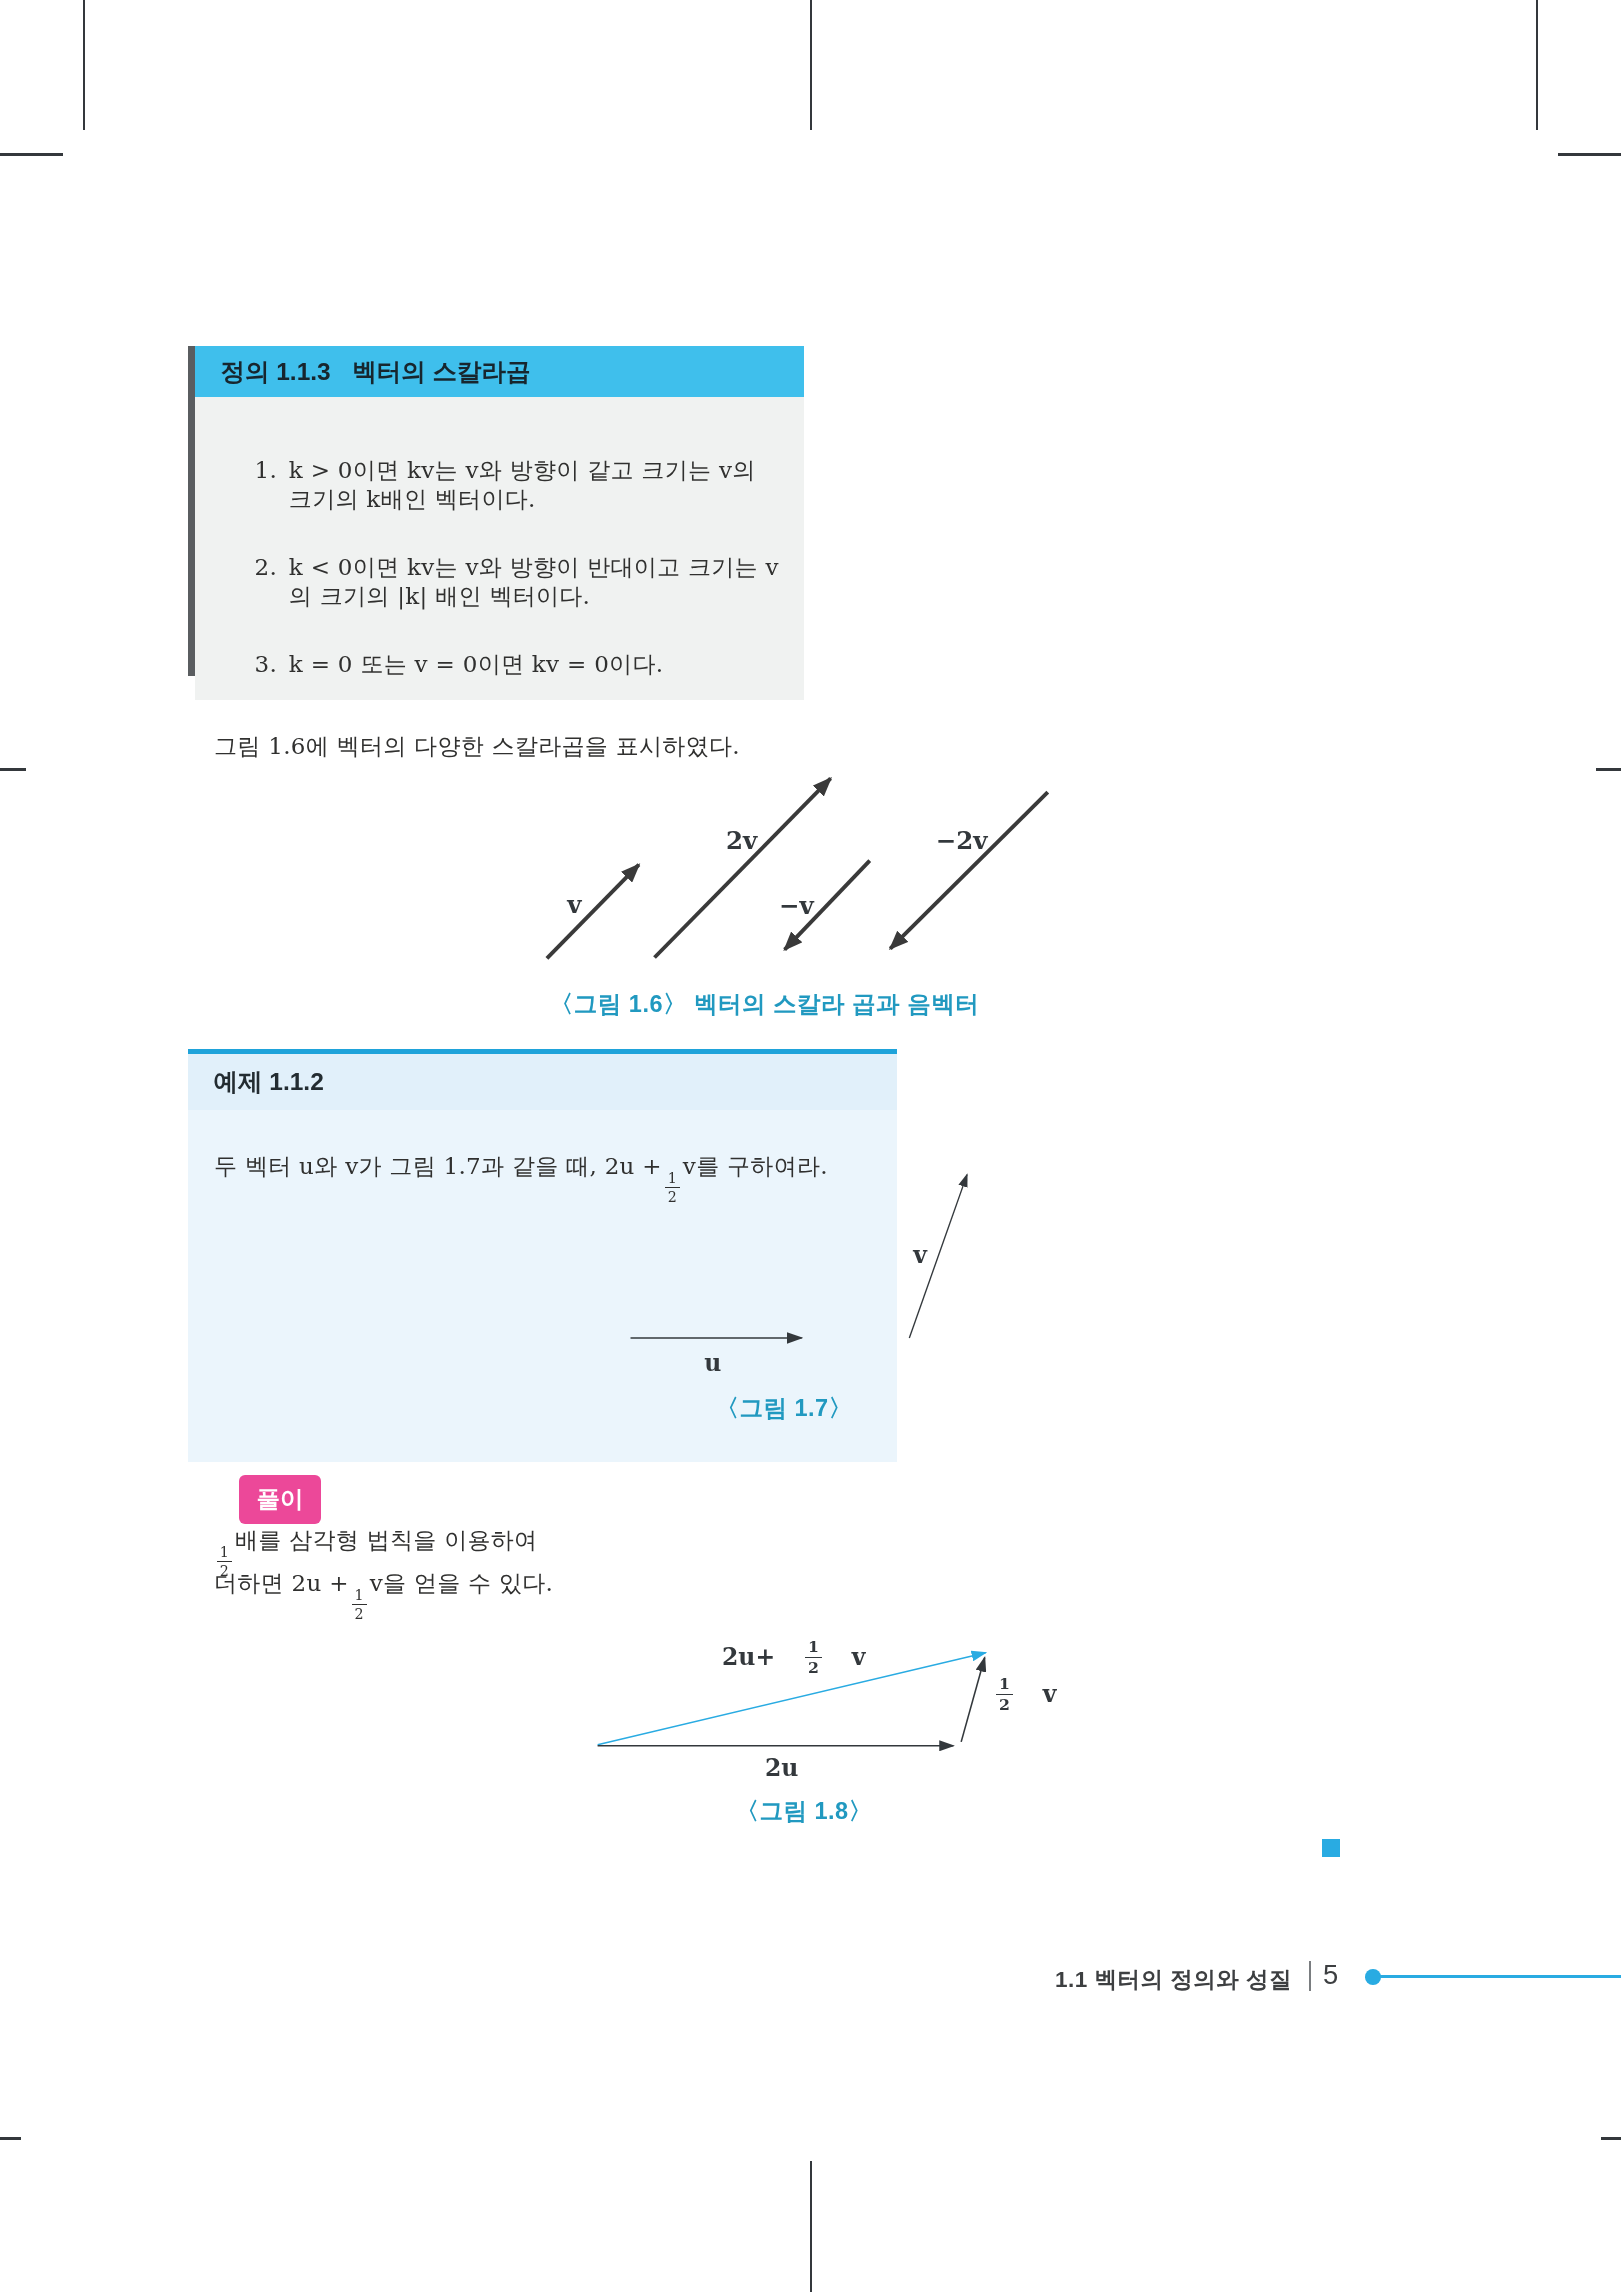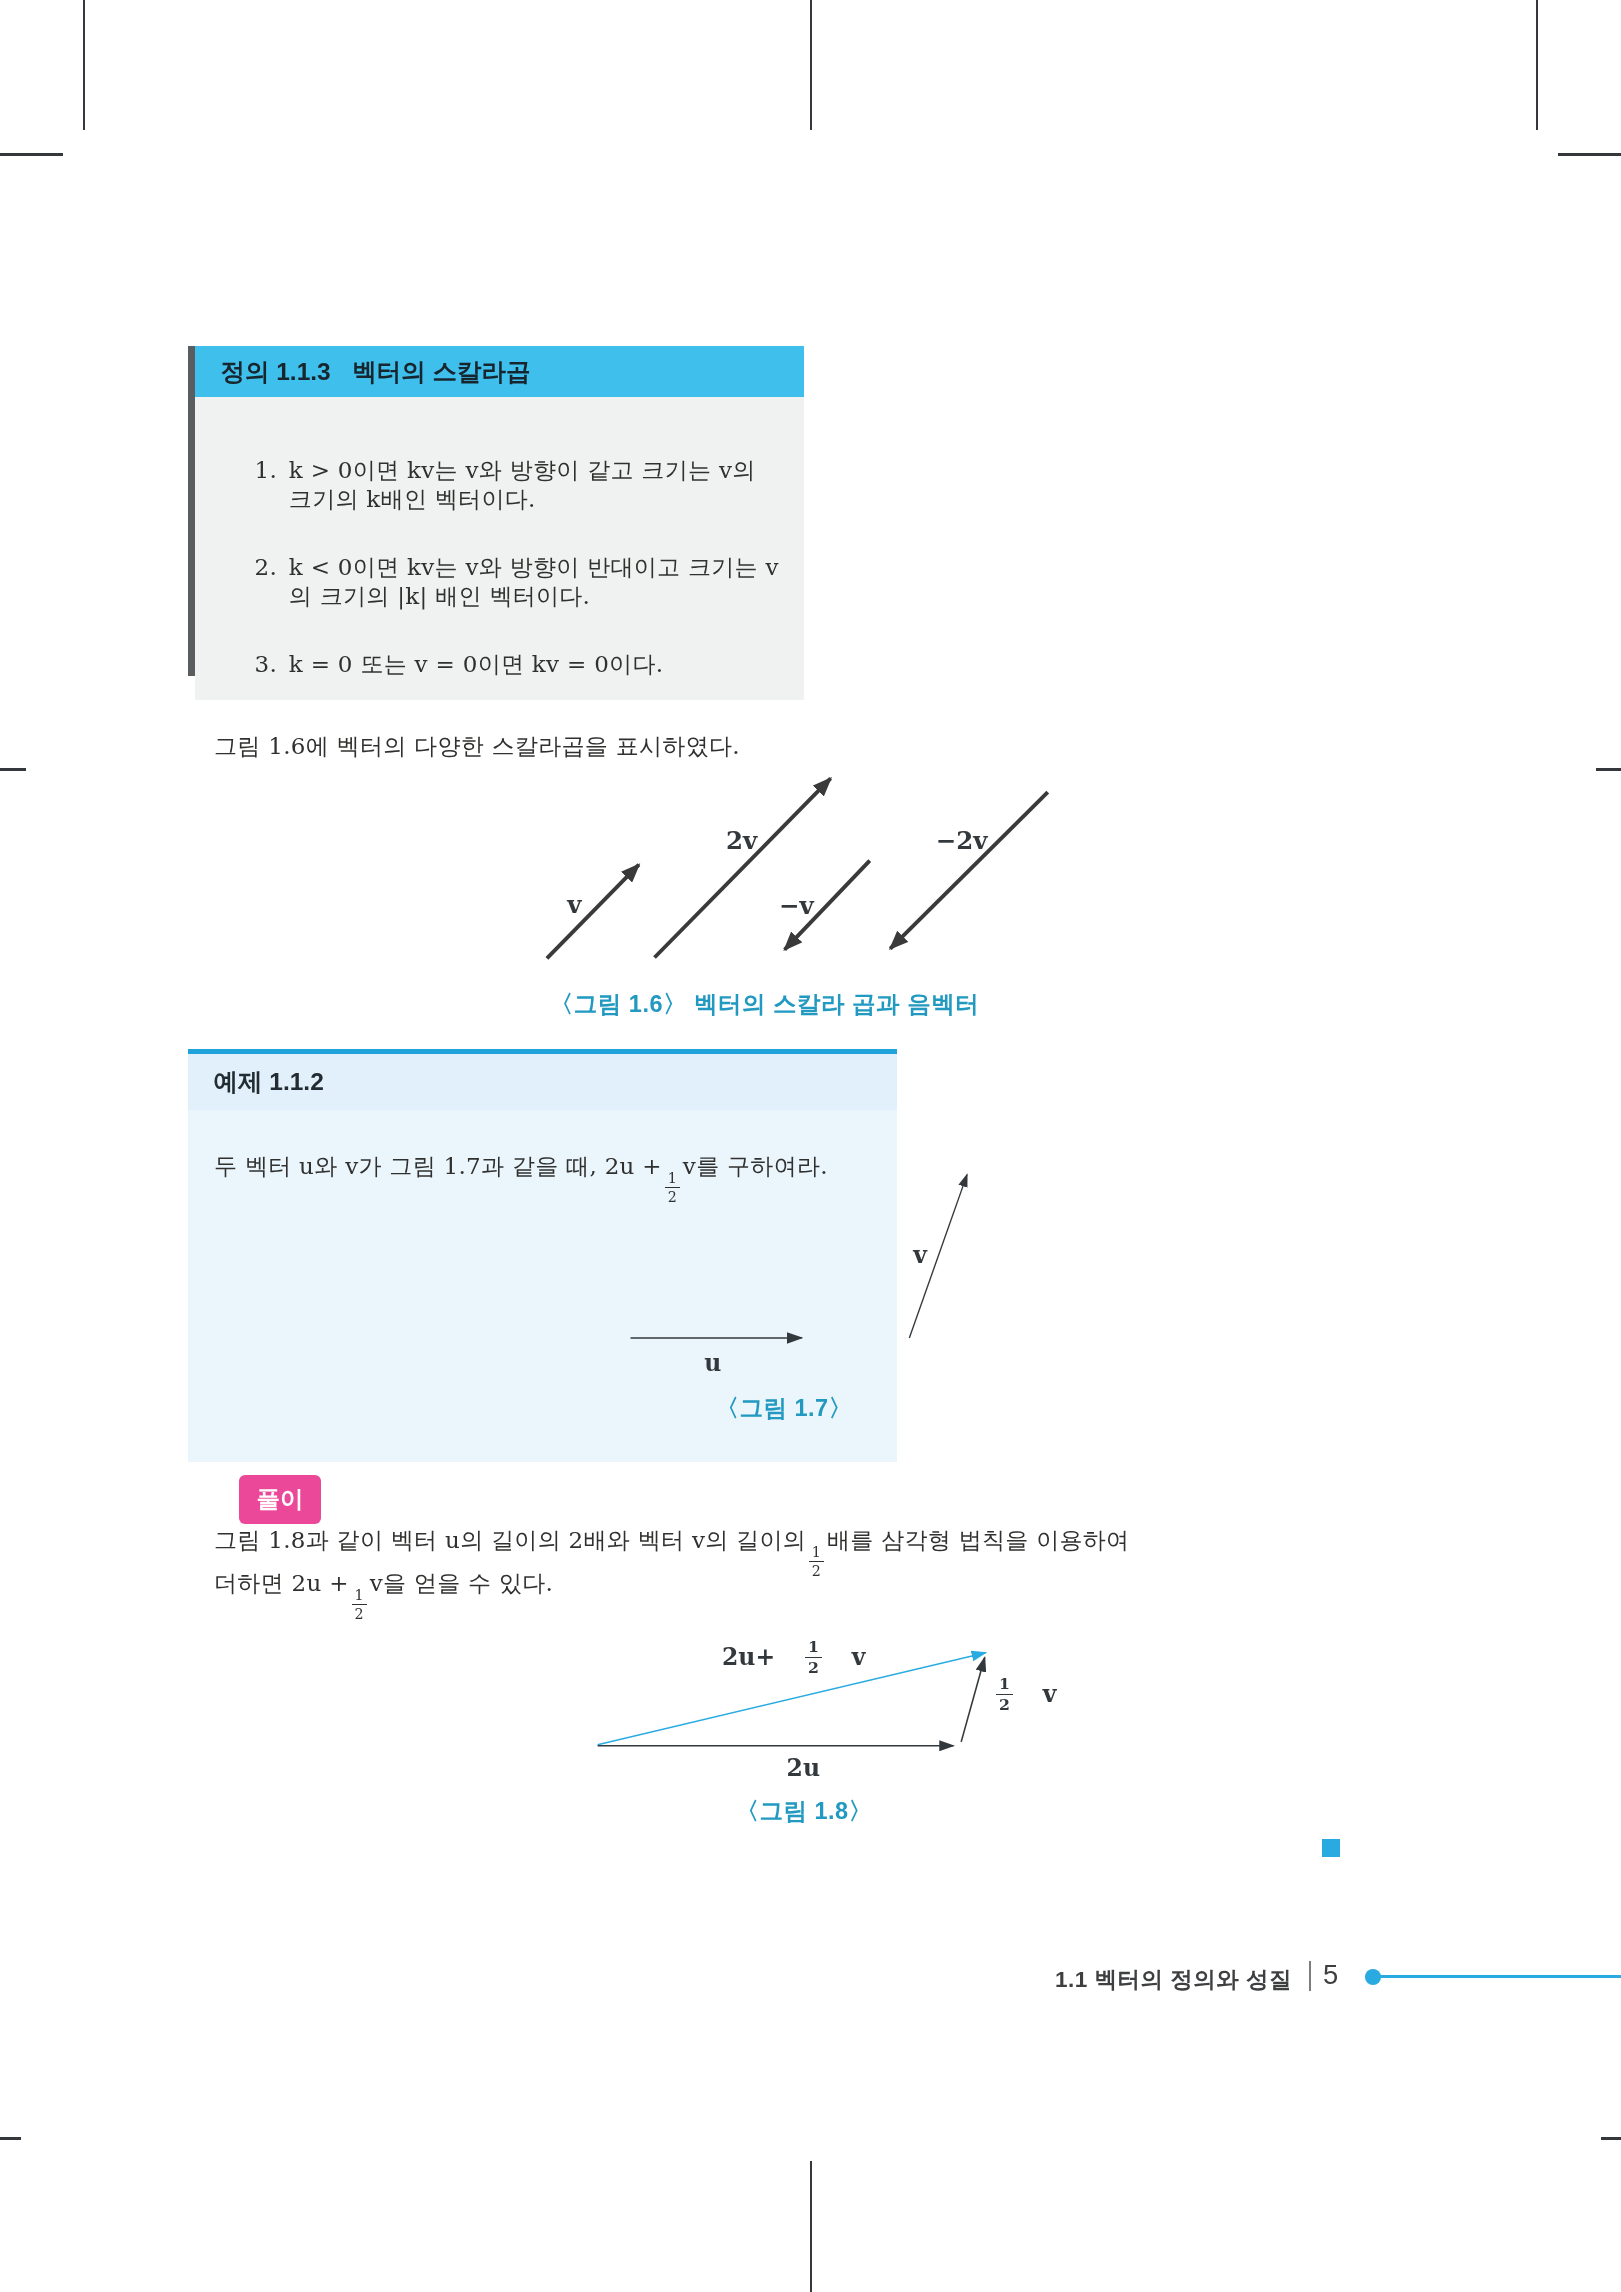--- a/index.html
+++ b/index.html
@@ -145,21 +145,21 @@
   </defs>
   <line x1="643" y1="1365" x2="818" y2="1365" stroke="#33383c" stroke-width="1.7" marker-end="url(#ah17)"></line>
   <line x1="928" y1="1365" x2="987" y2="1198" stroke="#33383c" stroke-width="1.4" marker-end="url(#ah17)"></line>
   <text x="727" y="1399" font-size="24" text-anchor="middle">u</text>
   <text x="939" y="1288" font-size="24" text-anchor="middle">v</text>
 </svg>
 <div class="caption" style="left:598px;top:1392px;width:372px;">〈그림 1.7〉</div>
 
 <div class="sol-badge">풀이</div>
 <div class="sol-line" style="top:1525px;">
-  <span>그림 1.8과 같이 벡터 u의 길이의 2배와 벡터 v의 길이의</span><span class="frac">
+  <span class="frac">
       <span class="fnum">1</span>
       <span class="fden">2</span>
     </span><span>배를 삼각형 법칙을 이용하여</span>
 </div>
 <div class="sol-line" style="top:1568px;">
   <span>더하면 2u +</span><span class="frac">
       <span class="fnum">1</span>
       <span class="fden">2</span>
     </span><span>v을 얻을 수 있다.</span>
 </div>
@@ -178,21 +178,21 @@
   <line x1="981" y1="1777" x2="1005" y2="1691" stroke="#33383c" stroke-width="1.6" marker-end="url(#ah18d)"></line>
 </svg>
 <div class="fig-label" style="left:722px;top:1639px;">
   <span>2u+</span>
     <span class="frac">
       <span class="fnum">1</span>
       <span class="fden">2</span>
     </span>
     <span>v</span>
 </div>
-<div class="fig-label" style="left:765px;top:1754px;width:55px;justify-content:flex-end;">
+<div class="fig-label" style="left:765px;top:1754px;width:55px;justify-content:flex-start;">
   <span>2u</span>
 </div>
 <div class="fig-label" style="left:994px;top:1676px;">
   <span class="frac">
       <span class="fnum">1</span>
       <span class="fden">2</span>
     </span>
     <span>v</span>
 </div>
 <div class="caption" style="left:608px;top:1795px;width:392px;">〈그림 1.8〉</div>

